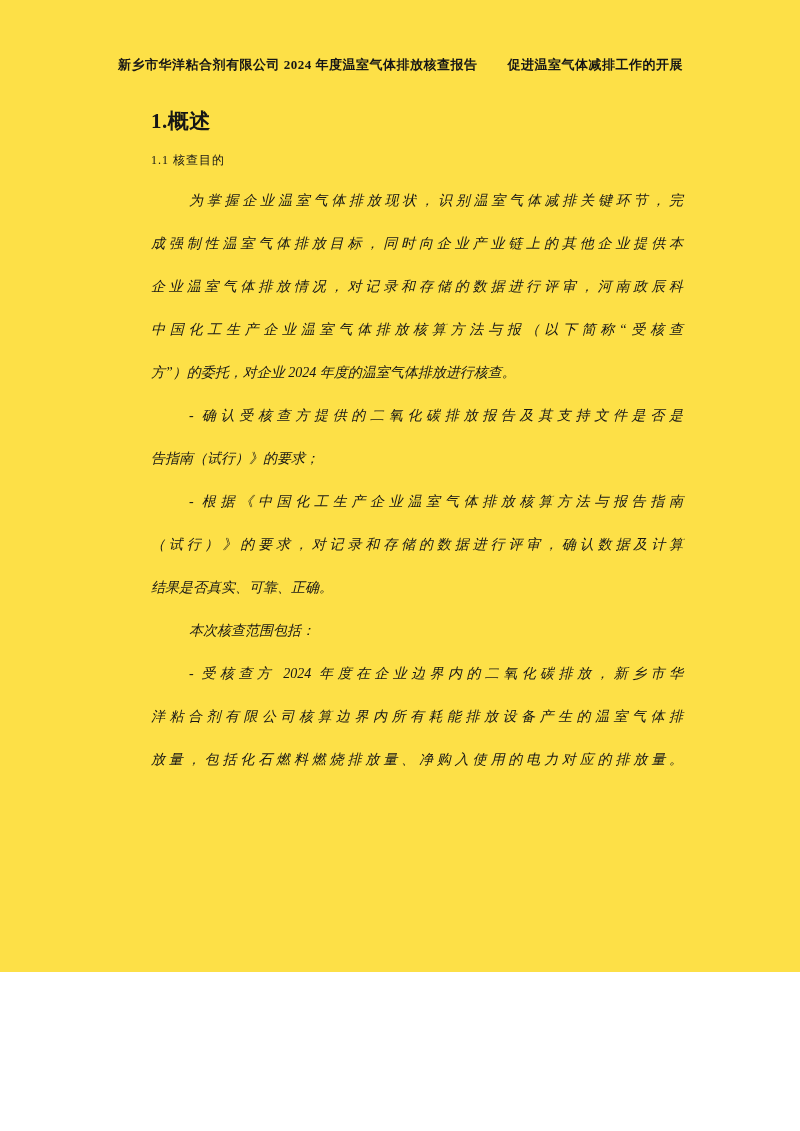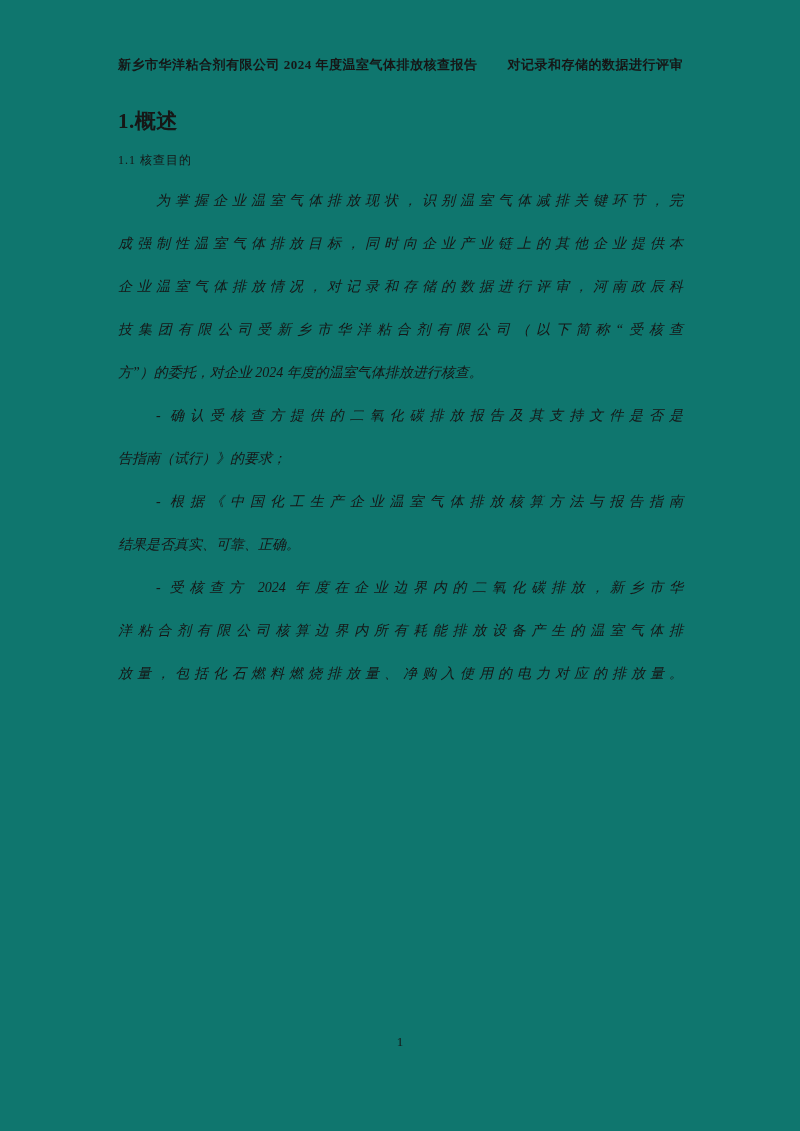--- a/index.html
+++ b/index.html
@@ -1,20 +1,20 @@
 <!DOCTYPE html>
 <html><head>
 <meta charset="utf-8">
 <style>
   html, body { margin: 0; padding: 0; background: #ffffff; }
   .page {
     position: relative;
     width: 800px;
-    height: 1131px;
-    background: #0f766e;
+    height: 972px;
+    background: #fde047;
     font-family: "Liberation Serif", "DejaVu Serif", serif;
     color: #161616;
     overflow: hidden;
   }
   .header {
     position: absolute;
     top: 56px;
     left: 118px;
     width: 565px;
     display: flex;
@@ -23,21 +23,21 @@
     font-weight: bold;
     letter-spacing: 0.5px;
     white-space: nowrap;
   }
   .content {
     position: absolute;
     top: 100px;
     left: 118px;
     width: 565px;
   }
-  .line { text-align: left; }
+  .line { text-align: left; margin-left: 33px; }
   .line.h1 {
     font-size: 21px;
     font-weight: bold;
     line-height: 42px;
     letter-spacing: 0.5px;
   }
   .line.h2 {
     font-size: 12px;
     line-height: 37px;
     letter-spacing: 1px;
@@ -61,35 +61,37 @@
     text-align: center;
     font-size: 13px;
   }
 </style>
 </head>
 <body>
 
 <div class="page">
   <div class="header">
     <span>新乡市华洋粘合剂有限公司 2024 年度温室气体排放核查报告</span>
-    <span>对记录和存储的数据进行评审</span>
+    <span>促进温室气体减排工作的开展</span>
   </div>
 
   <div class="content">
       <div class="line h1">1.概述</div>
       <div class="line h2">1.1 核查目的</div>
       <div class="line body indent justify">为掌握企业温室气体排放现状，识别温室气体减排关键环节，完</div>
       <div class="line body justify">成强制性温室气体排放目标，同时向企业产业链上的其他企业提供本</div>
       <div class="line body justify">企业温室气体排放情况，对记录和存储的数据进行评审，河南政辰科</div>
-      <div class="line body justify">技集团有限公司受新乡市华洋粘合剂有限公司（以下简称“受核查</div>
+      <div class="line body justify">中国化工生产企业温室气体排放核算方法与报（以下简称“受核查</div>
       <div class="line body">方”）的委托，对企业 2024 年度的温室气体排放进行核查。</div>
       <div class="line body indent justify">- 确认受核查方提供的二氧化碳排放报告及其支持文件是否是</div>
       <div class="line body">告指南（试行）》的要求；</div>
       <div class="line body indent justify">- 根据《中国化工生产企业温室气体排放核算方法与报告指南</div>
+      <div class="line body justify">（试行）》的要求，对记录和存储的数据进行评审，确认数据及计算</div>
       <div class="line body">结果是否真实、可靠、正确。</div>
+      <div class="line body indent">本次核查范围包括：</div>
       <div class="line body indent justify">- 受核查方 2024 年度在企业边界内的二氧化碳排放，新乡市华</div>
       <div class="line body justify">洋粘合剂有限公司核算边界内所有耗能排放设备产生的温室气体排</div>
       <div class="line body justify">放量，包括化石燃料燃烧排放量、净购入使用的电力对应的排放量。</div>
     </div>
 
   <div class="footer">
     <span>1</span>
   </div>
 </div>
 

